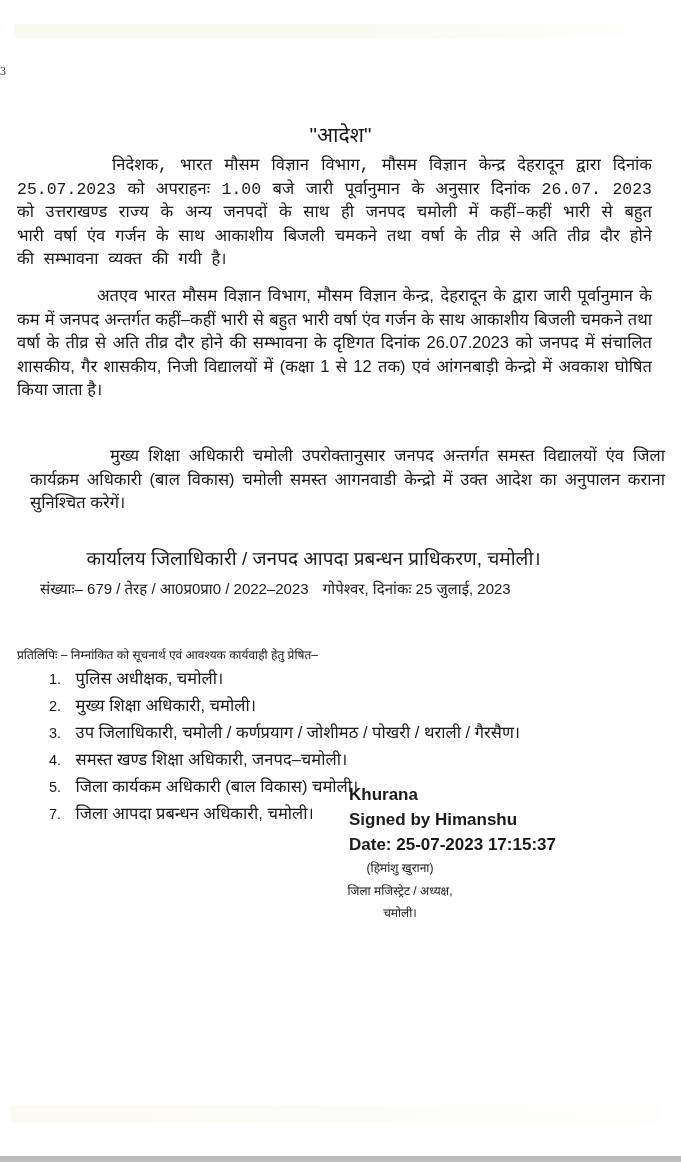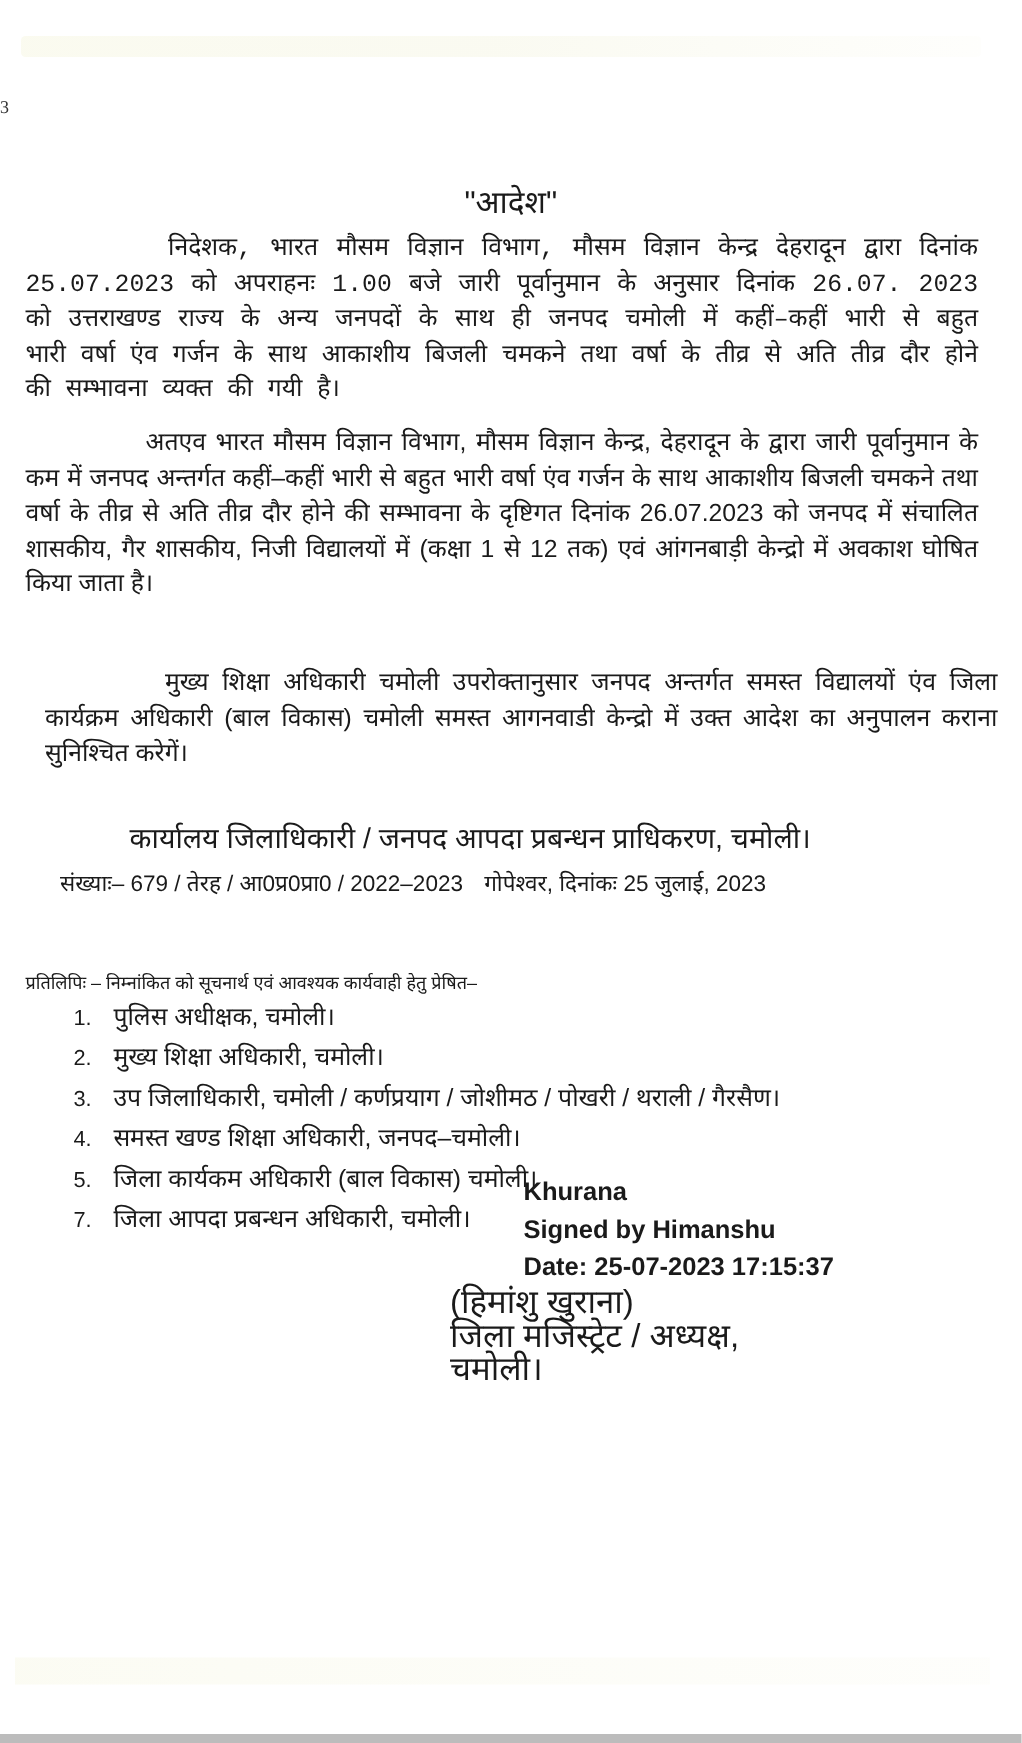--- a/index.html
+++ b/index.html
@@ -25,21 +25,21 @@
   .indent { display: inline-block; width: 95px; }
   .indent2 { display: inline-block; width: 80px; }
   .office { position: absolute; top: 545px; left: 0; width: 597px; text-align: center; font-size: 19px; padding-left: 30px; box-sizing: border-box; }
   .refline { position: absolute; top: 578px; left: 40px; width: 600px; font-size: 15px; }
   .refline .gap { display: inline-block; width: 10px; }
   .copy-head { position: absolute; top: 620px; left: 17px; font-size: 12px; margin-top: 26px; }
   .recipients { position: absolute; top: 652px; left: 36px; margin: 13px; padding: 0; list-style: none; font-size: 16.5px; line-height: 26px; }
   .recipients li { white-space: nowrap; }
   .recipients .num { display: inline-block; width: 22px; font-size: 14.5px; }
   .sig-block { position: absolute; top: 782px; left: 349px; font-weight: bold; font-size: 17px; line-height: 25px; font-family: "Liberation Sans", sans-serif; }
-  .official { position: absolute; top: 857px; left: 300px; width: 200px; font-size: 22px; line-height: 22.5px; }
+  .official { position: absolute; top: 857px; left: 300px; width: 200px; text-align: center; font-size: 12px; line-height: 22.5px; }
   .bottom-bar { position: absolute; left: 0; top: 1156px; width: 681px; height: 6px; background: #bcbcbc; }
 </style>
 </head>
 <body>
 
 <div class="faint-top"></div>
 
 <div class="page-num">3</div>
 
 <div class="title">"आदेश"</div>

